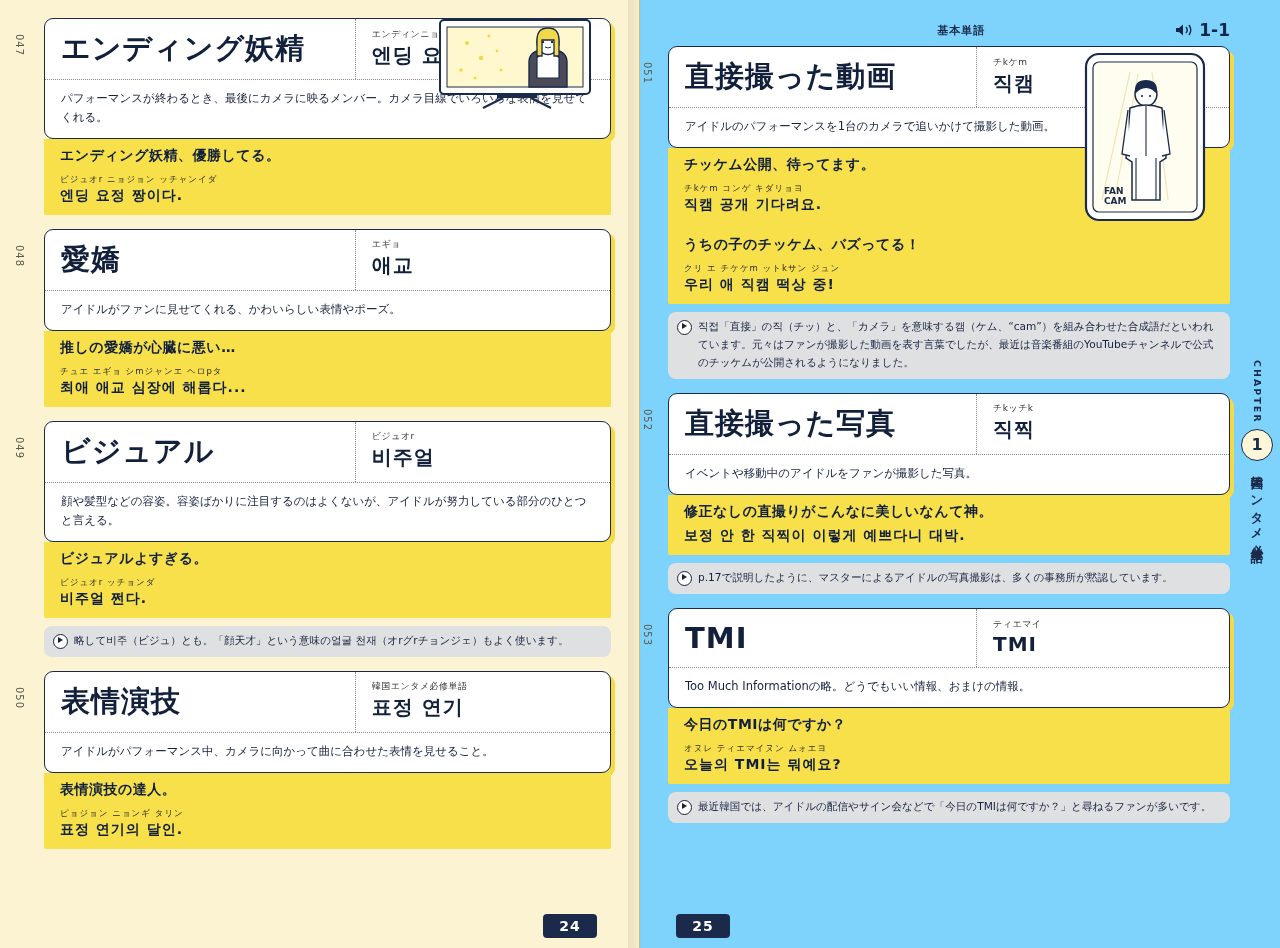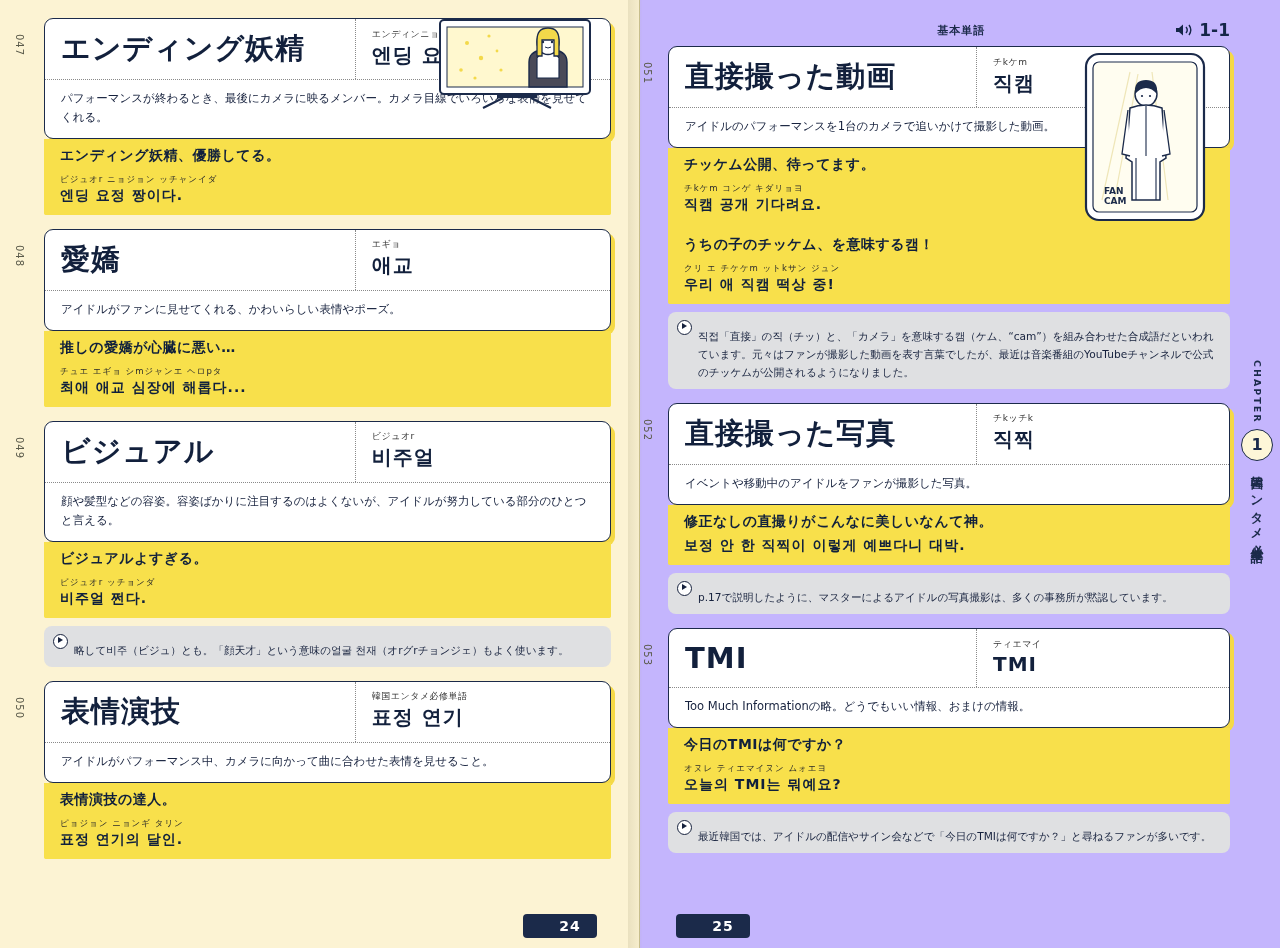--- a/index.html
+++ b/index.html
@@ -24,21 +24,21 @@
     position: relative;
     width: 640px;
     height: 948px;
     box-sizing: border-box;
   }
   .page.left {
     background: #fcf3d3;
     border-right: 1px solid #c9c08f;
   }
   .page.right {
-    background: #c4b5fd;
+    background: #7dd3fc;
   }
   .page-inner {
     position: relative;
     padding: 18px 28px 0 44px;
     height: 100%;
     box-sizing: border-box;
   }
   .page.right .page-inner {
     padding: 18px 50px 0 28px;
   }
@@ -178,21 +178,21 @@
   }
   .ex-sep {
     height: 6px;
   }
 
   
   .note {
     background: #dfe0e2;
     border-radius: 8px;
     margin-top: 8px;
-    padding: 15px 12px 8px 30px;
+    padding: 5px 12px 8px 30px;
     font-size: 10.6px;
     line-height: 1.7;
     color: #16213d;
     position: relative;
   }
   .note .bullet {
     position: absolute;
     left: 9px;
     top: 8px;
     width: 13px;
@@ -235,21 +235,20 @@
     height: 24px;
     background: #1b2a4a;
     color: #fff;
     border-radius: 4px;
     font-size: 14px;
     font-weight: bold;
     display: flex;
     align-items: center;
     justify-content: center;
     letter-spacing: 1px;
-    padding-left: 20px;
   }
   .page.left .pgnum { right: 42px; }
   .page.right .pgnum { left: 36px; }
 
   
   .chapter-tab {
     position: absolute;
     right: 6px;
     top: 360px;
     width: 34px;
@@ -455,21 +454,21 @@
           <div class="desc">アイドルのパフォーマンスを1台のカメラで追いかけて撮影した動画。</div>
         </div>
         <div class="ex-wrap">
           <div class="ex-block">
             <div class="ex-jp">チッケム公開、待ってます。</div>
             <div class="ex-ko-ruby">チkケm コンゲ キダリョヨ</div>
             <div class="ex-ko">직캠 공개 기다려요.</div>
           </div>
           <div class="ex-sep"></div>
           <div class="ex-block">
-            <div class="ex-jp">うちの子のチッケム、を意味する캠！</div>
+            <div class="ex-jp">うちの子のチッケム、バズってる！</div>
             <div class="ex-ko-ruby">クリ エ チケケm ットkサン ジュン</div>
             <div class="ex-ko">우리 애 직캠 떡상 중!</div>
           </div>
         </div>
         <div class="note">
           <span class="bullet"></span>
           <span>직접「直接」の직（チッ）と、「カメラ」を意味する캠（ケム、“cam”）を組み合わせた合成語だといわれています。元々はファンが撮影した動画を表す言葉でしたが、最近は音楽番組のYouTubeチャンネルで公式のチッケムが公開されるようになりました。</span>
         </div>
 
         <div class="illus-phone">

